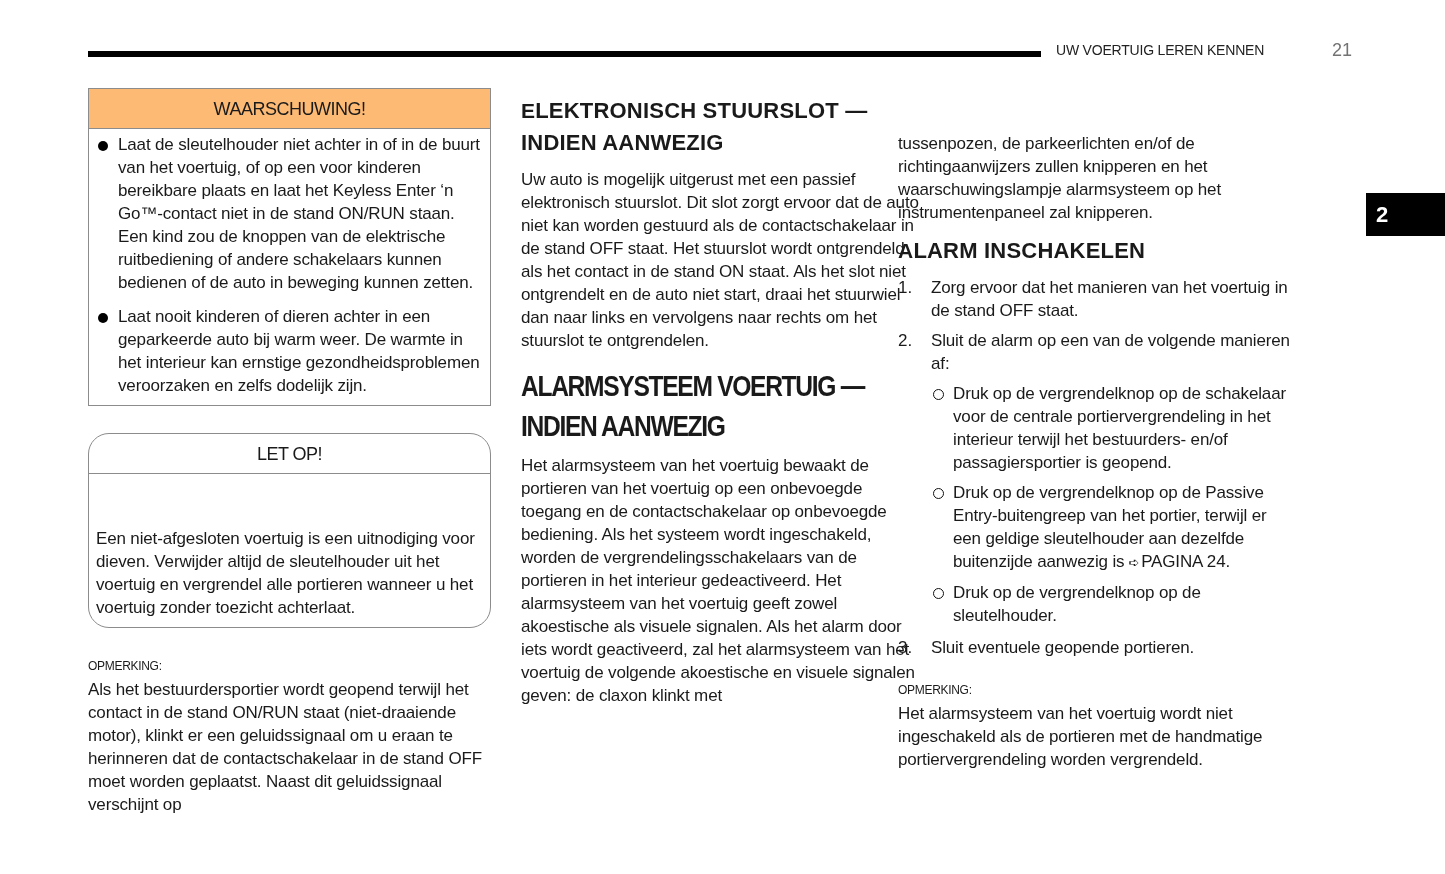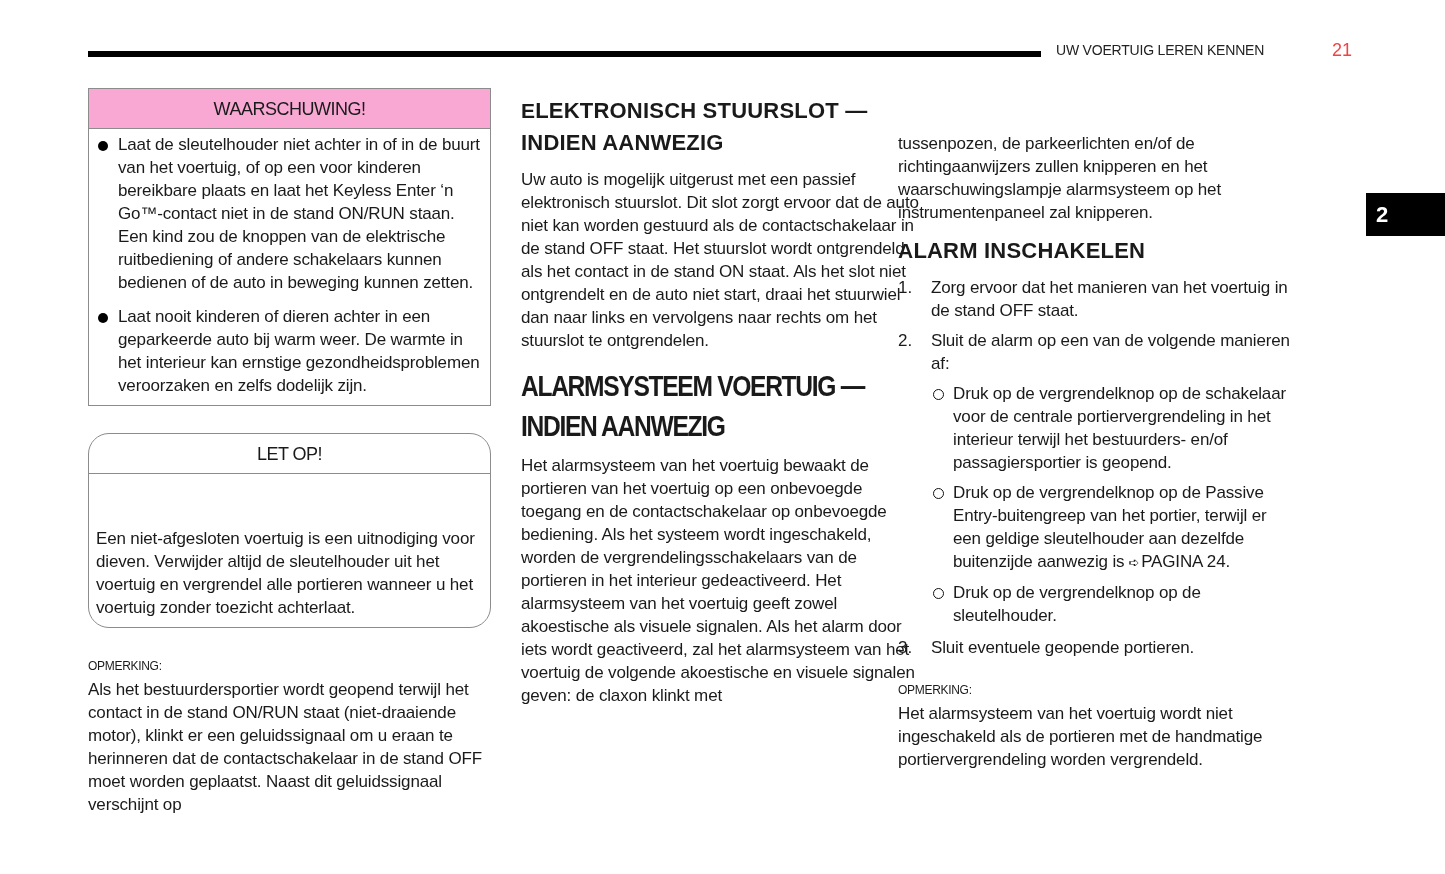--- a/index.html
+++ b/index.html
@@ -1,33 +1,33 @@
 <!DOCTYPE html>
 <html><head>
   <meta charset="utf-8">
   <style>
     * { box-sizing: border-box; margin: 0; padding: 0; }
     html, body { width: 1445px; height: 874px; background: #ffffff; overflow: hidden; }
     body { position: relative; font-family: "Liberation Sans", sans-serif; color: #1a1a1a; font-size: 17px; line-height: 23px; }
 
     .header-rule { position: absolute; left: 88px; top: 51px; width: 953px; height: 6px; background: #000; }
     .running-head { position: absolute; left: 1056px; top: 39px; font-size: 14px; letter-spacing: -0.2px; color: #222; white-space: nowrap; }
-    .page-number { position: absolute; left: 1332px; top: 39px; font-size: 18px; color: #ef4444; }
+    .page-number { position: absolute; left: 1332px; top: 39px; font-size: 18px; color: #737373; }
     .chapter-tab { position: absolute; left: 1366px; top: 193px; width: 79px; height: 43px; background: #000; color: #fff; font-weight: bold; font-size: 22px; line-height: 43px; padding-left: 10px; }
 
     .col { position: absolute; top: 84px; }
     .col-1 { left: 88px; width: 403px; }
     .col-2 { left: 521px; width: 400px; }
     .col-3 { left: 898px; width: 400px; margin-top: 48px; }
 
     p { letter-spacing: -0.15px; }
 
     .box { border: 1.5px solid #8c8c8c; margin-top: 4px; }
     .box-head { text-align: center; font-size: 18px; height: 40px; line-height: 40px; border-bottom: 1.5px solid #8c8c8c; letter-spacing: -0.5px; }
-    .box-head.grey { background: #f9a8d4; }
+    .box-head.grey { background: #fdba74; }
     .box-body { padding: 4px 7px 8px 7px; }
     .bullet-item { position: relative; padding-left: 22px; margin-bottom: 11px; }
     .bullet-item:last-child { margin-bottom: 0; }
     .bullet-dot { position: absolute; left: 2px; top: 8px; width: 10px; height: 10px; border-radius: 50%; background: #000; }
 
     .box-2 { margin-top: 27px; border-radius: 21px; }
     .box-2 .box-body { padding: 5px 7px 8px 7px; margin-top: 48px; }
 
     .note-title { margin-top: 27px; font-size: 12px; letter-spacing: -0.3px; }
 

